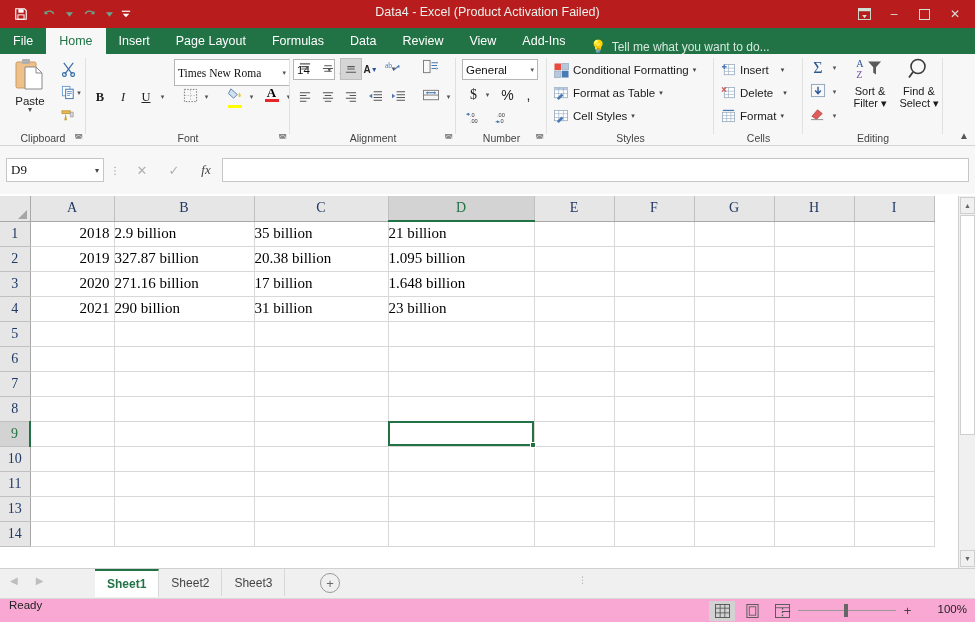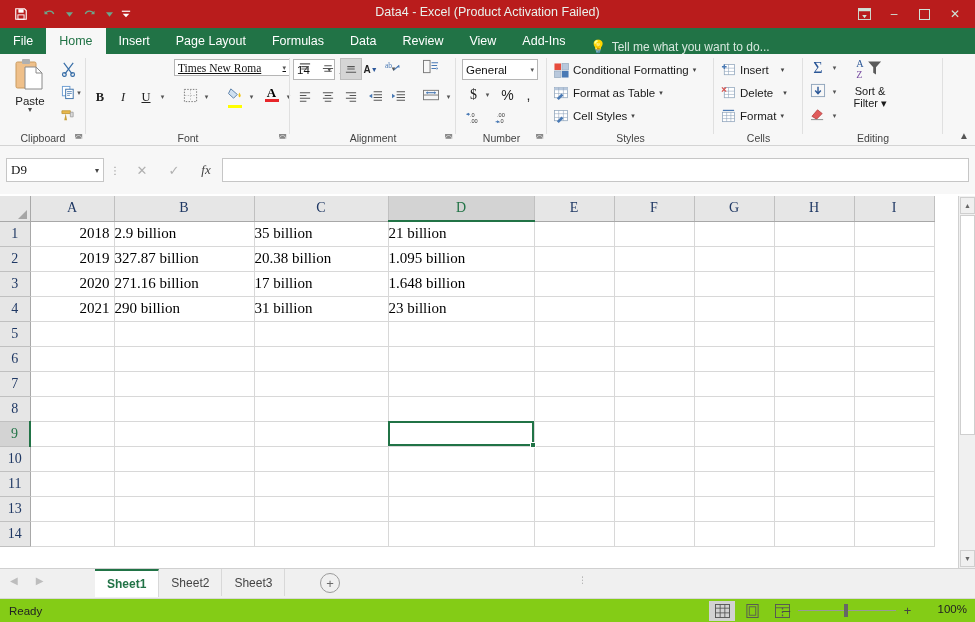--- a/index.html
+++ b/index.html
@@ -96,24 +96,24 @@
   .paste-ico { width:34px; height:36px; }
   .paste-lbl { font-size:11.5px; color:#222; margin-top:1px; }
   .paste-caret { font-size:8px; color:#444; line-height:6px; }
   .clip-small {
     position:absolute; left:56px; width:24px; height:21px;
     display:flex; align-items:center; justify-content:center;
   }
 
   
   .fontname {
-    position:absolute; left:88px; top:5px; width:116px; height:17px;
+    position:absolute; left:88px; top:5px; width:116px; height:27px;
     background:#fff; border:1px solid #b5b5b5;
     display:flex; align-items:center; padding:0 3px;
-    font-size:11.5px; color:#111;text-decoration:underline;
+    font-size:11.5px; color:#111;
   }
   .fontname .nm { flex:1; overflow:hidden; white-space:nowrap; font-family:"Liberation Serif", serif; }
   .fontsize {
     position:absolute; left:207px; top:5px; width:42px; height:21px;
     background:#fff; border:1px solid #b5b5b5;
     display:flex; align-items:center; padding:0 3px;
     font-size:11.5px; color:#111;
   }
   .fontsize .nm { flex:1; }
   .cbcaret { font-size:7px; color:#555; padding-left:2px; }
@@ -295,22 +295,22 @@
     font-size:13px; line-height:1;
   }
   .split-dots {
     position:absolute; left:578px; top:9px;
     color:#a0a0a0; font-size:9px; line-height:4px; text-align:center;
   }
 
   
   .statusbar {
     position:absolute; left:0; top:598px; width:975px; height:24px;
-    background:#84cc16; border-top:1px solid #d8d8d8;
-    display:flex; align-items:center;
+    background:#f9a8d4; border-top:1px solid #d8d8d8;
+    display:flex; 
   }
   .ready { margin-left:9px; font-size:11.5px; color:#222; }
   .viewbtns {
     position:absolute; right:180px; top:2px; display:flex; gap:4px;
   }
   .vbtn {
     width:26px; height:20px; display:flex; align-items:center; justify-content:center;
     color:#444; font-size:12px;
   }
   .vbtn.on { background:#d2d2d2; }
@@ -773,20 +773,30 @@
           <svg width="30" height="24" viewBox="0 0 32 26">
             <text x="1" y="11" font-size="11" fill="#2b5797" font-family="serif">A</text>
             <text x="1" y="23" font-size="11" fill="#7a4fa3" font-family="serif">Z</text>
             <path d="M14 5 h14 l-5.5 6 v8 l-3 -2 v-6z" fill="#5a5a5a"></path>
           </svg>
         </span>
         <span style="font-size:11px; color:#1a1a1a; line-height:12px;">Sort &amp;</span>
         <span style="font-size:11px; color:#1a1a1a; line-height:12px;"><span>Filter</span> <span class="cr">▾</span></span>
       </div>
 
+      <div style="position:absolute; left:92px; top:3px; width:48px; display:flex; flex-direction:column; align-items:center;">
+        <span>
+          <svg width="26" height="24" viewBox="0 0 26 24">
+              <circle cx="12" cy="9.5" r="7" fill="none" stroke="#3a3a3a" stroke-width="1.6"></circle>
+              <path d="M7 15 L3 20.5" stroke="#3a3a3a" stroke-width="1.8"></path>
+            </svg>
+        </span>
+        <span style="font-size:11px; color:#1a1a1a; line-height:12px;">Find &amp;</span>
+        <span style="font-size:11px; color:#1a1a1a; line-height:12px;"><span>Select</span> <span class="cr">▾</span></span>
+      </div>
       <div class="grp-label">Editing</div>
       <div class="grp-sep" style="right:0;"></div>
     </div>
 
     <div class="collapse-ribbon">▲</div>
   </div>
 
   <div class="fbar">
     <div class="namebox">
       <span class="nbv">D9</span>

